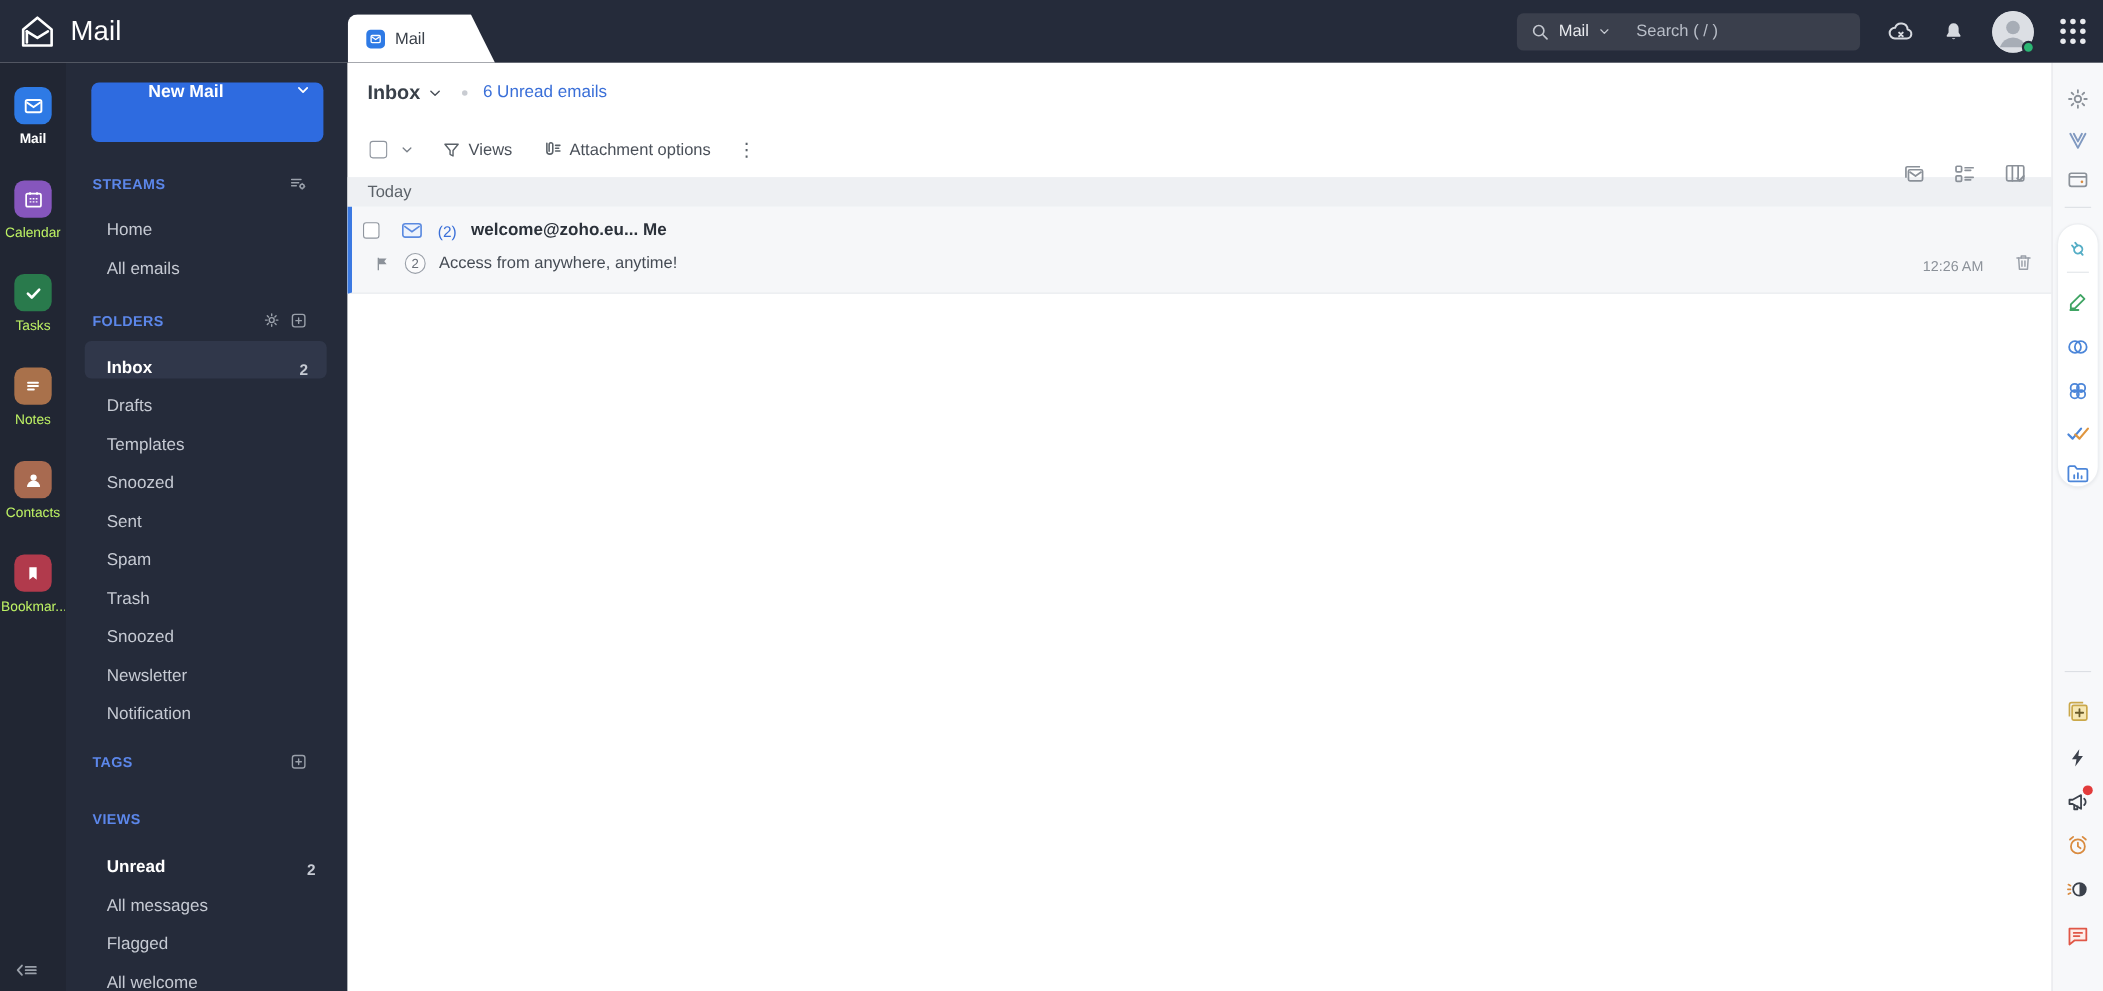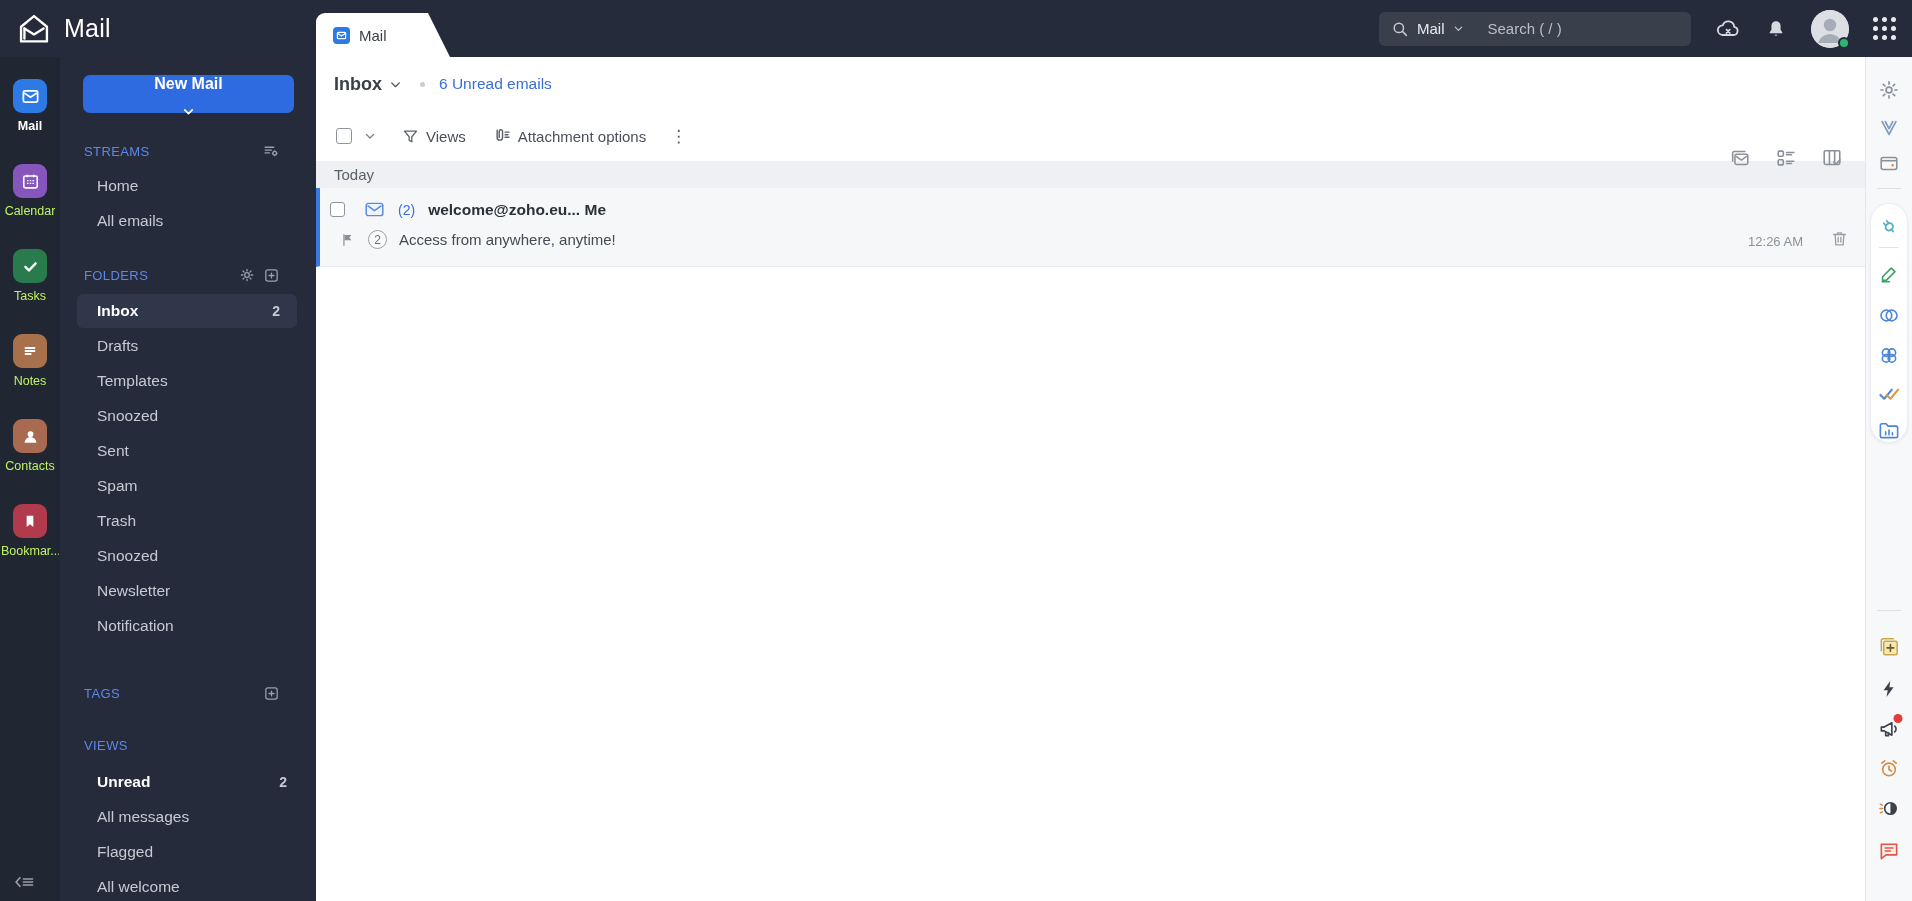--- a/index.html
+++ b/index.html
@@ -34,27 +34,27 @@
   
   .app-rail { position:absolute; top:57px; left:0; width:60px; bottom:0; background:#212633; display:flex; flex-direction:column; align-items:center; padding-top:22px; gap:31px; }
   .rail-item { display:flex; flex-direction:column; align-items:center; gap:6px; cursor:pointer; width:60px; }
   .rail-tile { width:34px; height:34px; border-radius:9px; display:flex; align-items:center; justify-content:center; }
   .rail-label { font-size:12.5px; color:#bef264; max-width:58px; overflow:hidden; white-space:nowrap; text-align:center; }
   .rail-item.active .rail-label { color:#ffffff; font-weight:bold; }
   .rail-collapse { position:absolute; bottom:10px; left:14px; cursor:pointer; }
 
   
   .side-panel { position:absolute; top:57px; left:60px; width:256px; bottom:0; background:#252b3a; }
-  .newmail-btn { display:flex; align-items:center; height:38px; margin:18px 22px 0 23px; background:#2e6be0; border-radius:7px; cursor:pointer;flex-direction:column; }
+  .newmail-btn { display:flex; align-items:flex-start; height:54px; margin:18px 22px 0 23px; background:#2e6be0; border-radius:7px; cursor:pointer; }
   .newmail-main { flex:1; display:flex; align-items:center; justify-content:center; color:#fff; font-size:16px; font-weight:bold; }
   .newmail-split { width:1px; background:rgba(255,255,255,.35); margin:6px 0; }
   .newmail-caret { width:38px; display:flex; align-items:center; justify-content:center; }
-  .sec-header { display:flex; align-items:center; padding:0 36px 0 24px; height:22px; color:#5c87ea; font-size:13px; font-weight:normal; letter-spacing:.4px; }
+  .sec-header { display:flex; align-items:center; padding:0 36px 0 24px; height:22px; color:#5c87ea; font-size:13px; font-weight:bold; letter-spacing:.4px; }
   .sec-header .sec-icons { margin-left:auto; display:flex; align-items:center; gap:8px; }
-  .nav-item { position:relative; height:35px; display:flex; align-items:center; padding-left:37px; padding-right:29px; color:#c6cad3; font-size:15.5px; cursor:pointer; }
+  .nav-item { position:relative; height:35px; display:flex; align-items:flex-end; padding-left:37px; padding-right:29px; color:#c6cad3; font-size:15.5px; cursor:pointer; }
   .nav-item .count { margin-left:auto; font-size:14px; color:#c6cad3; }
   .nav-item.selected { margin:0 19px 0 17px; padding-left:20px; padding-right:17px; border-radius:6px; background:#30374a; color:#ffffff; font-weight:bold; height:34px; }
   .nav-item.bold { color:#ffffff; font-weight:bold; }
 
   
   .main { position:absolute; top:57px; left:316px; right:47px; bottom:0; background:#ffffff; }
   .list-header { height:54px; display:flex; align-items:center; padding-left:18px; }
   .lh-folder { font-size:18px; font-weight:bold; color:#394049; }
   .lh-caret { margin-left:7px; display:flex; }
   .lh-dot { width:5px; height:5px; border-radius:50%; background:#c9ccd2; margin:0 14px 0 18px; }
@@ -303,21 +303,21 @@
     <div class="nav-item">
         <span>Snoozed</span>
       </div>
     <div class="nav-item">
         <span>Newsletter</span>
       </div>
     <div class="nav-item">
         <span>Notification</span>
       </div>
 
-    <div class="sec-header" style="margin-top:39px">
+    <div class="sec-header" style="margin-top:22px">
       <span>TAGS</span>
       <span class="sec-icons">
         <span>
           <svg width="17" height="17" viewBox="0 0 24 24" fill="none" stroke="#9aa0aa" stroke-width="1.8" stroke-linecap="round">
               <rect x="4" y="4" width="16" height="16" rx="3"></rect>
               <path d="M12 8.5v7M8.5 12h7"></path>
             </svg>
         </span>
       </span>
     </div>

